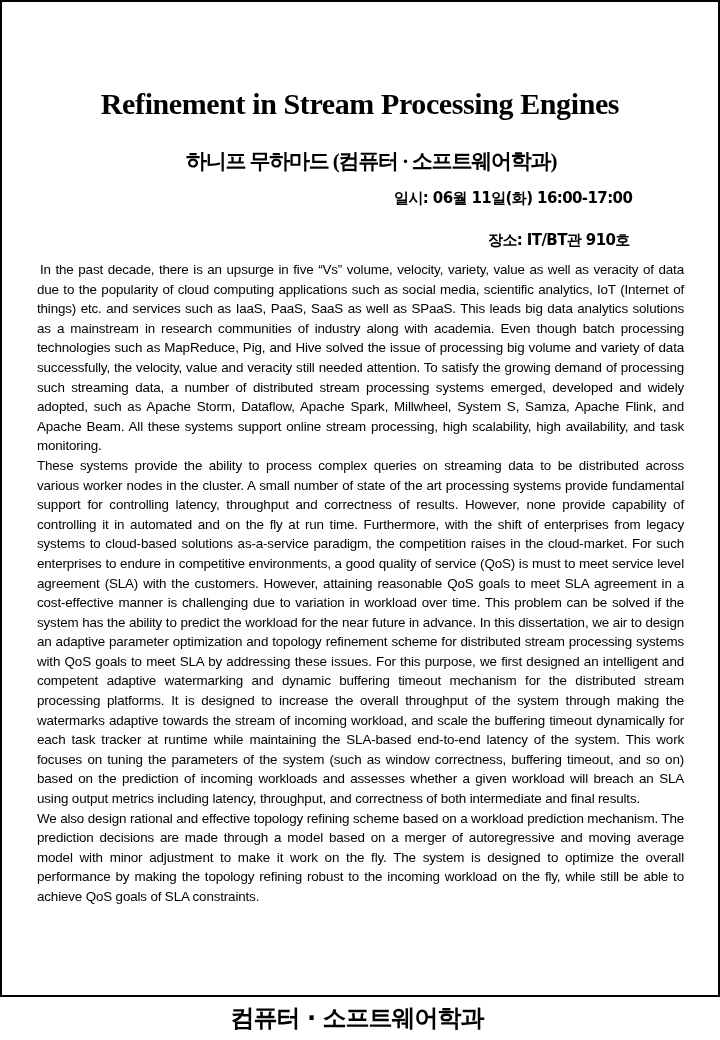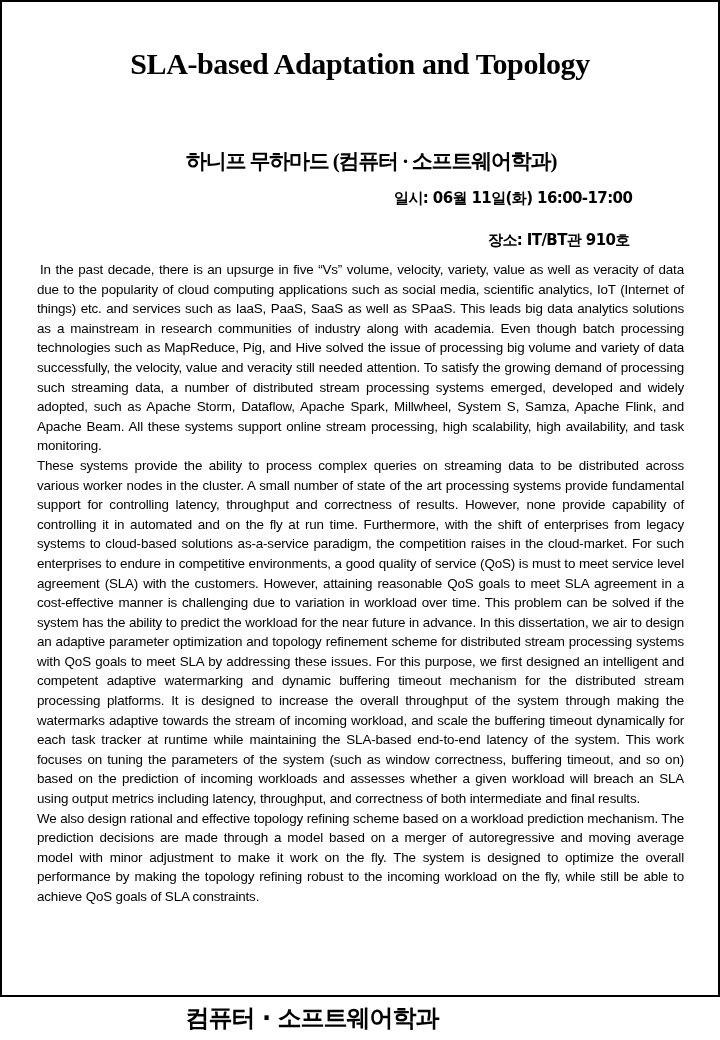--- a/index.html
+++ b/index.html
@@ -92,29 +92,31 @@
       position: absolute;
       left: 0;
       top: 998px;
       width: 624px;
       text-align: center;
       font-family: "DejaVu Sans", sans-serif;
       font-weight: bold;
       font-size: 24px;
       line-height: 40px;
       letter-spacing: -1px;
+      padding-left: 45px;
     }
   </style>
 </head>
 <body>
 
 <div class="frame"></div>
 
 <h1 class="title">
-  <span>SLA-based Adaptation and Topology</span><br>
+  <br>
+  <span>Refinement in Stream Processing Engines</span>
 </h1>
 
 <div class="speaker">하니프 무하마드 (컴퓨터 · 소프트웨어학과)</div>
 
 <div class="meta-date">일시: 06월 11일(화) 16:00-17:00</div>
 
 <div class="meta-place">장소: IT/BT관 910호</div>
 
 <div class="abstract">
   <p class="first">In the past decade, there is an upsurge in five “Vs” volume, velocity, variety, value as well as veracity of data due to the popularity of cloud computing applications such as social media, scientific analytics, IoT (Internet of things) etc. and services such as IaaS, PaaS, SaaS as well as SPaaS. This leads big data analytics solutions as a mainstream in research communities of industry along with academia. Even though batch processing technologies such as MapReduce, Pig, and Hive solved the issue of processing big volume and variety of data successfully, the velocity, value and veracity still needed attention. To satisfy the growing demand of processing such streaming data, a number of distributed stream processing systems emerged, developed and widely adopted, such as Apache Storm, Dataflow, Apache Spark, Millwheel, System S, Samza, Apache Flink, and Apache Beam. All these systems support online stream processing, high scalability, high availability,  and task monitoring.</p>

